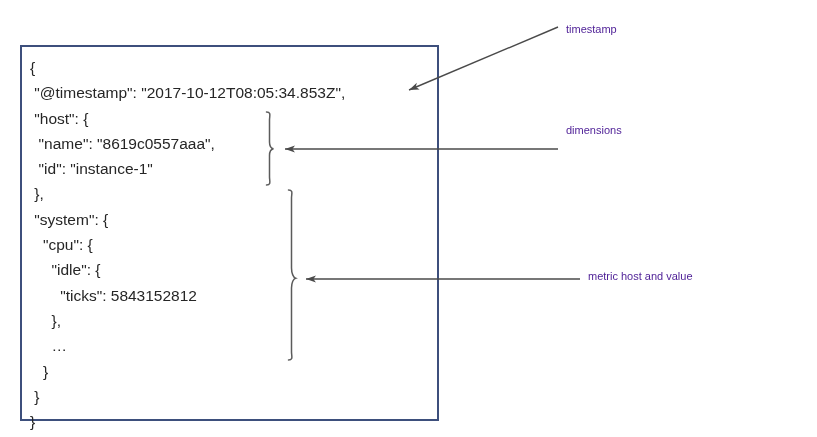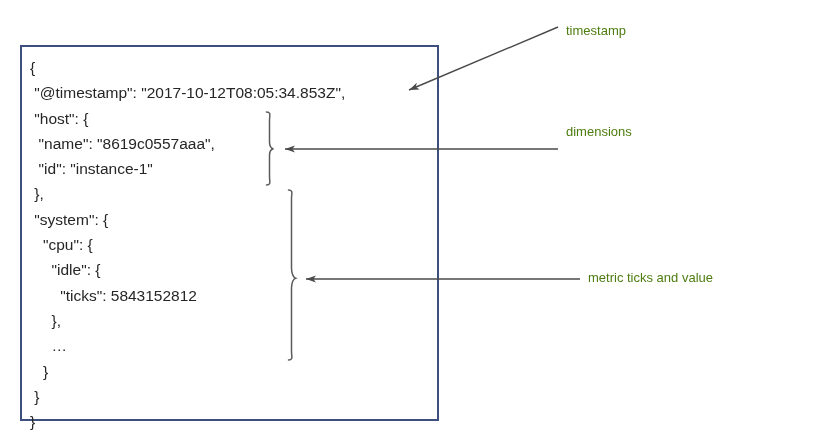--- a/index.html
+++ b/index.html
@@ -57,22 +57,22 @@
     top: 0;
     width: 817px;
     height: 437px;
     pointer-events: none;
   }
 
   
   .anno-label {
     position: absolute;
     font-family: "Liberation Sans", sans-serif;
-    font-size: 13px;
-    color: #4d7c0f;
+    font-size: 11px;
+    color: #4c1d95;
     white-space: nowrap;
   }
   #anno-timestamp { left: 566px; top: 23px; }
   #anno-dimensions { left: 566px; top: 124px; }
   #anno-metric { left: 588px; top: 270px; }
 </style>
 </head>
 <body>
 
 <div id="diagram-root">
@@ -108,15 +108,15 @@
 
     <line x1="558" y1="149" x2="285" y2="149" stroke="#4a4a4a" stroke-width="1.4" marker-end="url(#arrowhead)"></line>
 
     <line x1="580" y1="279" x2="306" y2="279" stroke="#4a4a4a" stroke-width="1.4" marker-end="url(#arrowhead)"></line>
   </svg>
 
   <div class="anno-label" id="anno-timestamp">timestamp</div>
 
   <div class="anno-label" id="anno-dimensions">dimensions</div>
 
-  <div class="anno-label" id="anno-metric">metric ticks and value</div>
+  <div class="anno-label" id="anno-metric">metric host and value</div>
 
 </div>
 
 </body></html>

